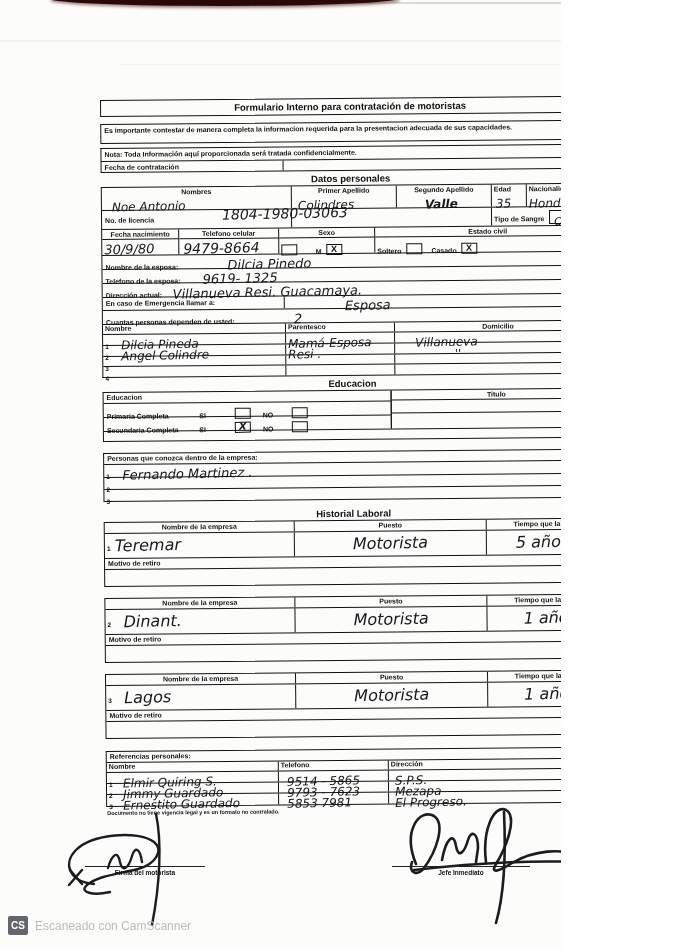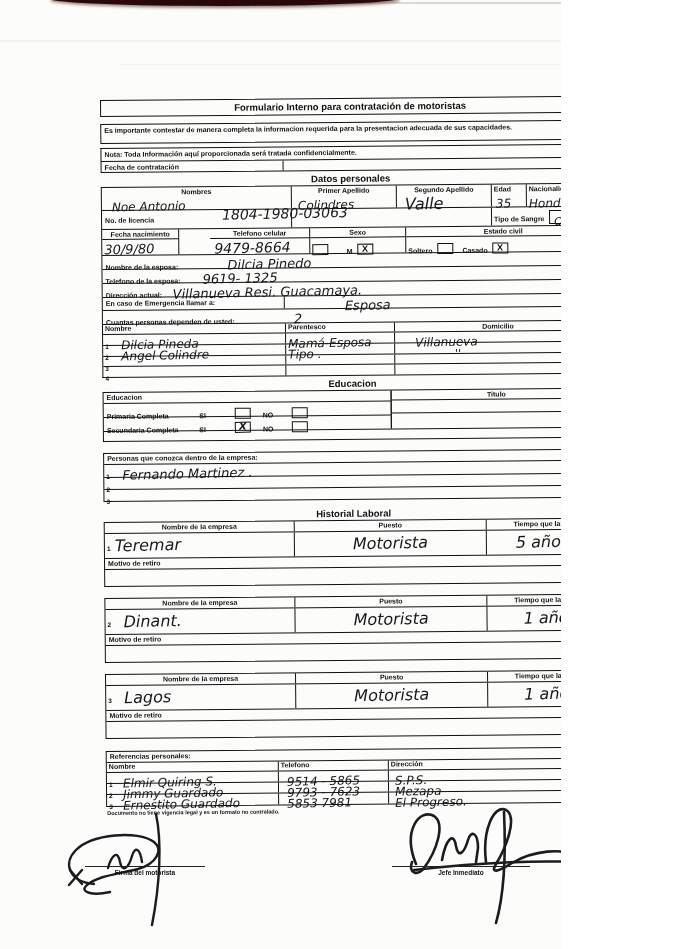--- a/index.html
+++ b/index.html
@@ -66,21 +66,21 @@
         <div class="cell" style="width:190px;">
           <div class="hdr">Nombres</div>
           <span class="hw" style="font-size:12px;margin-left:10px;">Noe  Antonio</span>
         </div>
         <div class="cell" style="width:105px;">
           <div class="hdr">Primer Apellido</div>
           <span class="hw" style="font-size:12px;margin-left:6px;">Colindres</span>
         </div>
         <div class="cell" style="width:95px;">
           <div class="hdr">Segundo Apellido</div>
-          <span class="hw" style="font-size:16px;margin-left:8px;">Valle</span>
+          <span class="hw" style="font-size:12px;margin-left:28px;font-weight:bold;">Valle</span>
         </div>
         <div class="cell" style="width:35px;">
           <div class="hdr" style="text-align:left;padding-left:2px;">Edad</div>
           <span class="hw" style="font-size:12px;margin-left:4px;">35</span>
         </div>
         <div class="cell last" style="flex:1;">
           <div class="hdr" style="text-align:left;padding-left:2px;">Nacionalidad</div>
           <span class="hw" style="font-size:12px;margin-left:2px;">Hondureño</span>
         </div>
       </div>
@@ -97,21 +97,21 @@
             <span class="hw" style="font-size:11px;margin-left:4px;margin-top:-2px;">O +</span>
           </span>
         </div>
       </div>
 
       <div class="row" style="height:25px;">
         <div class="cell" style="width:77px;">
           <div class="hdr bb">Fecha nacimiento</div>
           <span class="hw" style="font-size:13px;margin-left:2px;">30/9/80</span>
         </div>
-        <div class="cell" style="width:100px;margin-left:31px;">
+        <div class="cell" style="width:100px;">
           <div class="hdr bb">Telefono celular</div>
           <span class="hw" style="font-size:14px;margin-left:4px;">9479-8664</span>
         </div>
         <div class="cell" style="width:96px;">
           <div class="hdr bb">Sexo</div>
           <div style="padding:2px 0 0 2px;">
             <span class="cb"></span>
             <span class="lbl" style="margin-left:14px;">M</span>
             <span class="cb">X</span>
           </div>
@@ -161,21 +161,21 @@
       </div>
       <div class="row bb" style="height:11px;">
         <div class="cell" style="width:183px;"><span class="num">1</span>
           <span class="hw" style="font-size:12px;margin-left:8px;margin-top:-3px;">Dilcia  Pineda</span></div>
         <div class="cell" style="width:109px;"><span class="hw" style="font-size:12px;margin-left:2px;margin-top:-3px;">Mamá-Esposa</span></div>
         <div class="cell last" style="flex:1;"><span class="hw" style="font-size:12px;margin-left:20px;margin-top:-3px;">Villanueva</span></div>
       </div>
       <div class="row bb" style="height:11px;">
         <div class="cell" style="width:183px;"><span class="num">2</span>
           <span class="hw" style="font-size:12px;margin-left:8px;margin-top:-3px;">Angel  Colindre</span></div>
-        <div class="cell" style="width:109px;"><span class="hw" style="font-size:12px;margin-left:2px;margin-top:-3px;">Tipo .</span></div>
+        <div class="cell" style="width:109px;"><span class="hw" style="font-size:12px;margin-left:2px;margin-top:-3px;">Resi .</span></div>
         <div class="cell last" style="flex:1;"><span class="hw" style="font-size:11px;margin-left:60px;">''</span></div>
       </div>
       <div class="row bb" style="height:10px;">
         <div class="cell" style="width:183px;"><span class="num">3</span></div>
         <div class="cell" style="width:109px;"></div>
         <div class="cell last" style="flex:1;"></div>
       </div>
       <div class="row" style="height:10px;">
         <div class="cell" style="width:183px;"><span class="num">4</span></div>
         <div class="cell" style="width:109px;"></div>
@@ -333,14 +333,18 @@
       <path d="M64,60 C68,38 76,32 78,46 C80,58 86,54 90,40 C93,30 100,32 100,48 L98,62"></path>
       <path d="M108,62 C104,30 116,4 128,10 C140,17 128,48 118,64 C112,74 120,72 134,63 C156,50 184,48 200,56"></path>
       <path d="M36,70 C90,64 150,60 198,62"></path>
       <path d="M126,12 C128,55 126,95 118,123"></path>
     </g>
   </svg>
   <div class="sigline" style="left:392px;top:866px;width:138px;">
     <div class="siglbl">Jefe Inmediato</div>
   </div>
 
+  <div class="wm">
+    <div class="wm-logo">CS</div>
+    <div class="wm-text">Escaneado con CamScanner</div>
+  </div>
 
 </div>
 
 </body></html>

